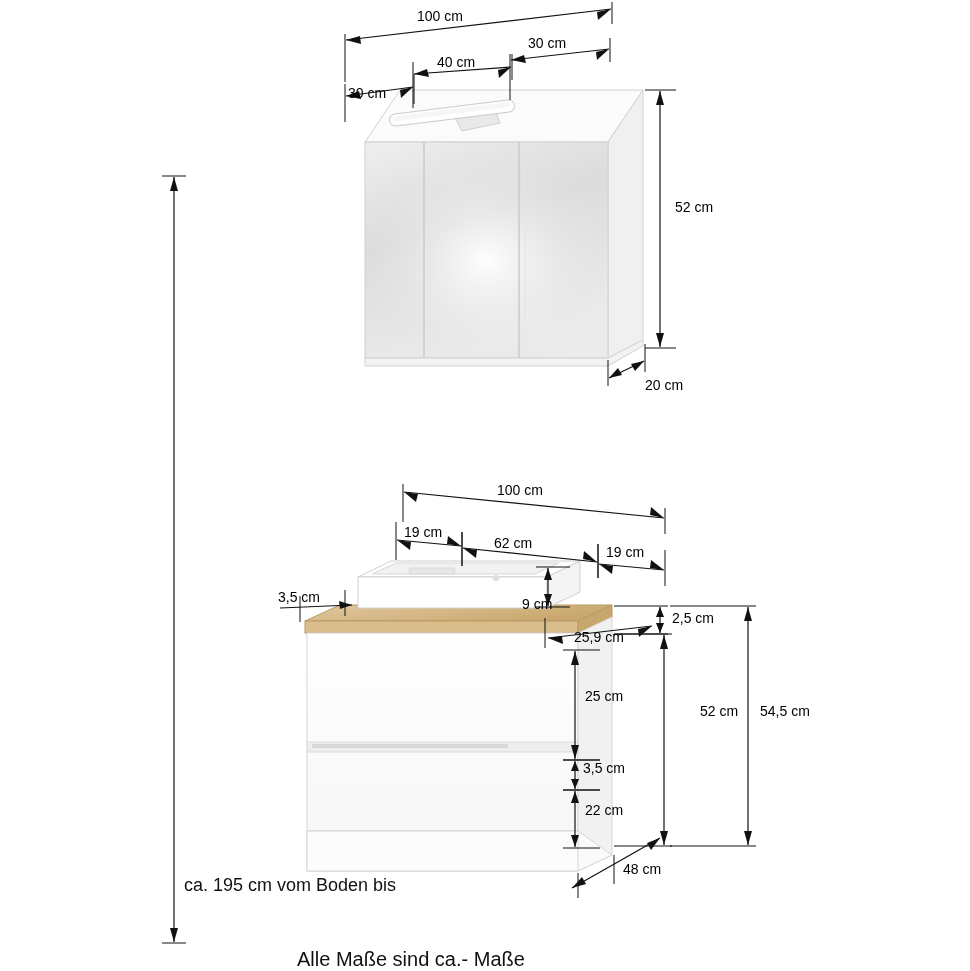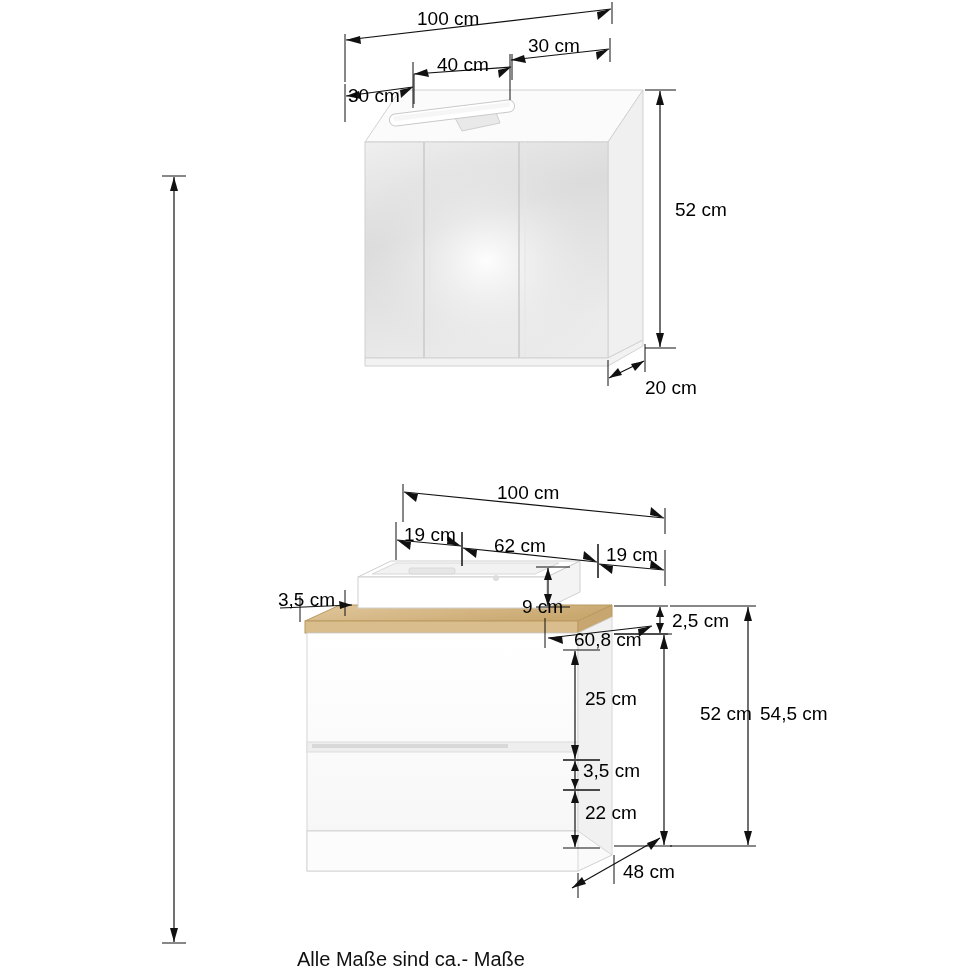--- a/index.html
+++ b/index.html
@@ -19,21 +19,21 @@
     background: #ffffff;
   }
   .lbl {
     position: absolute;
     font-size: 17px;
     color: #000000;
     white-space: nowrap;
     line-height: 1.15;
   }
   .lbl.big {
-    font-size: 19px;
+    font-size: 14px;
   }
   .note {
     position: absolute;
     font-size: 18px;
     color: #111111;
     white-space: nowrap;
     line-height: 1.35;
   }
   svg.layer {
     position: absolute;
@@ -270,23 +270,24 @@
   <div class="lbl big" style="left:675px; top:199px;">52 cm</div>
   <div class="lbl big" style="left:627px; top:377px;margin-left:18px;">20 cm</div>
 
   <div class="lbl big" style="left:497px; top:482px;">100 cm</div>
   <div class="lbl big" style="left:404px; top:524px;">19 cm</div>
   <div class="lbl big" style="left:494px; top:535px;">62 cm</div>
   <div class="lbl big" style="left:606px; top:544px;">19 cm</div>
   <div class="lbl big" style="left:278px; top:589px;">3,5 cm</div>
   <div class="lbl big" style="left:522px; top:596px;">9 cm</div>
   <div class="lbl big" style="left:672px; top:610px;">2,5 cm</div>
-  <div class="lbl big" style="left:574px; top:629px;">60,8 cm</div>
+  <div class="lbl big" style="left:574px; top:629px;">25,9 cm</div>
   <div class="lbl big" style="left:585px; top:688px;">25 cm</div>
   <div class="lbl big" style="left:583px; top:760px;">3,5 cm</div>
   <div class="lbl big" style="left:585px; top:802px;">22 cm</div>
   <div class="lbl big" style="left:700px; top:703px;">52 cm</div>
   <div class="lbl big" style="left:760px; top:703px;">54,5 cm</div>
   <div class="lbl big" style="left:623px; top:861px;">48 cm</div>
 
+  <div class="note" style="left:184px; top:873px;">ca. 195 cm vom Boden bis</div>
   <div class="note" style="left:297px; top:946px; font-size:20px;">Alle Maße sind ca.- Maße</div>
 
 </div>
 
 </body></html>

